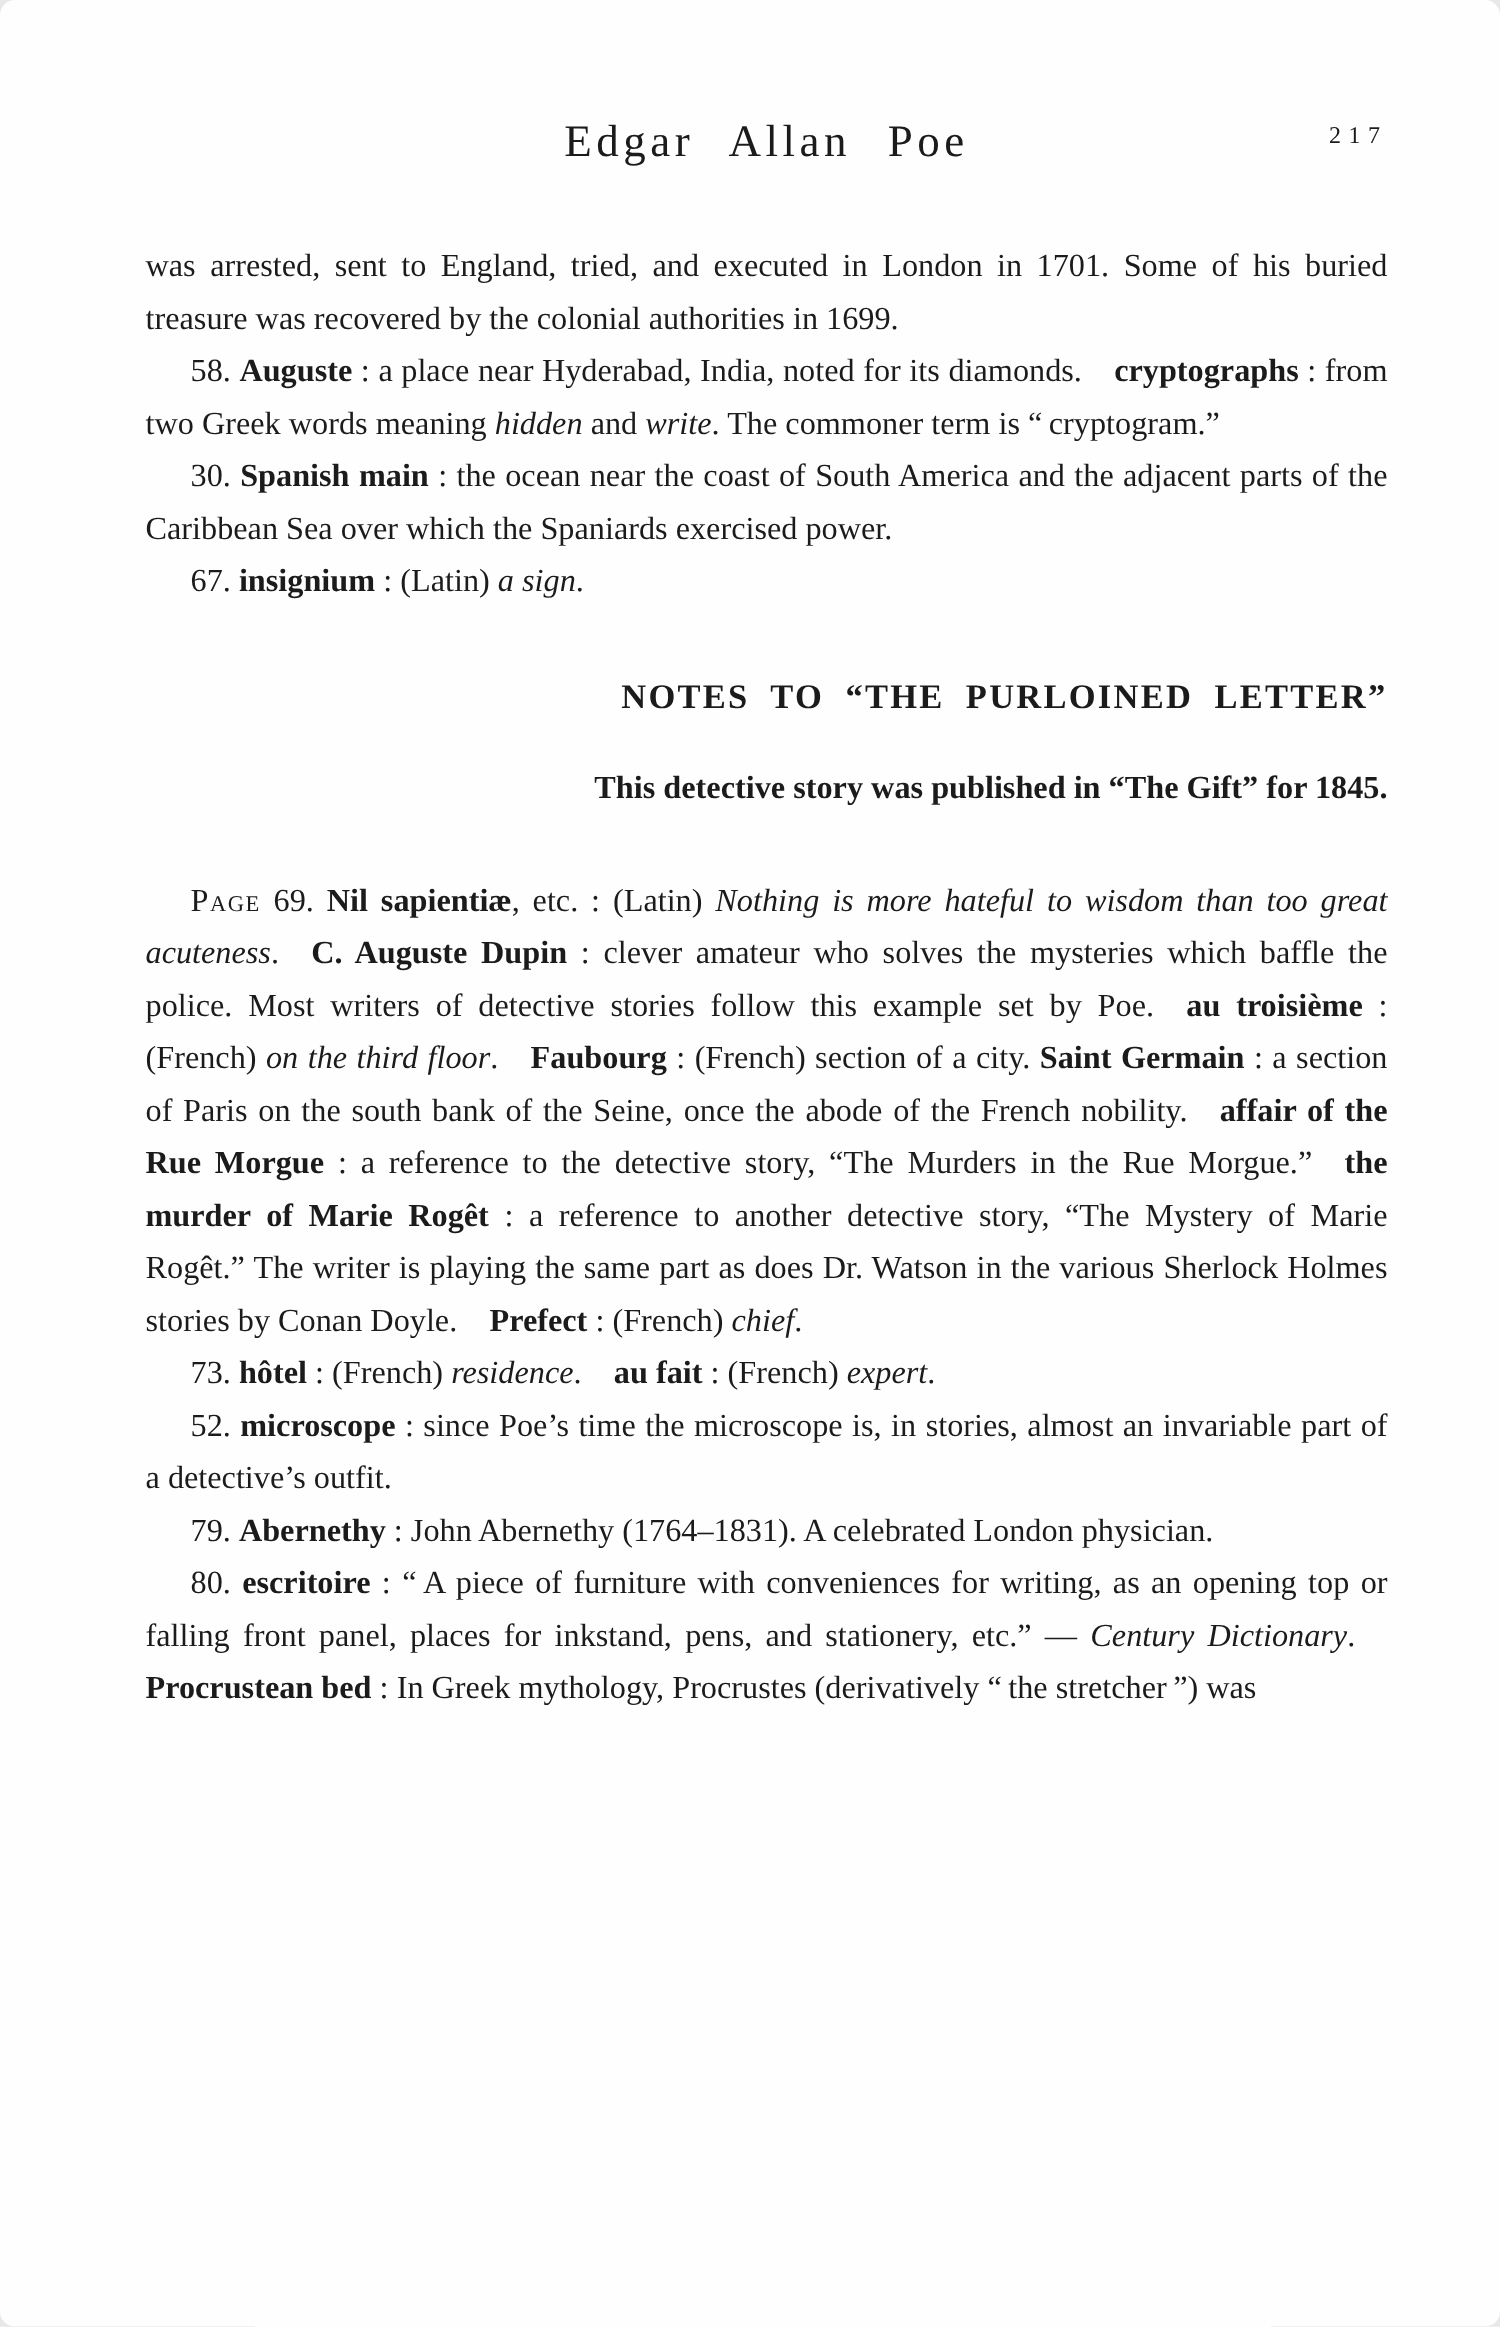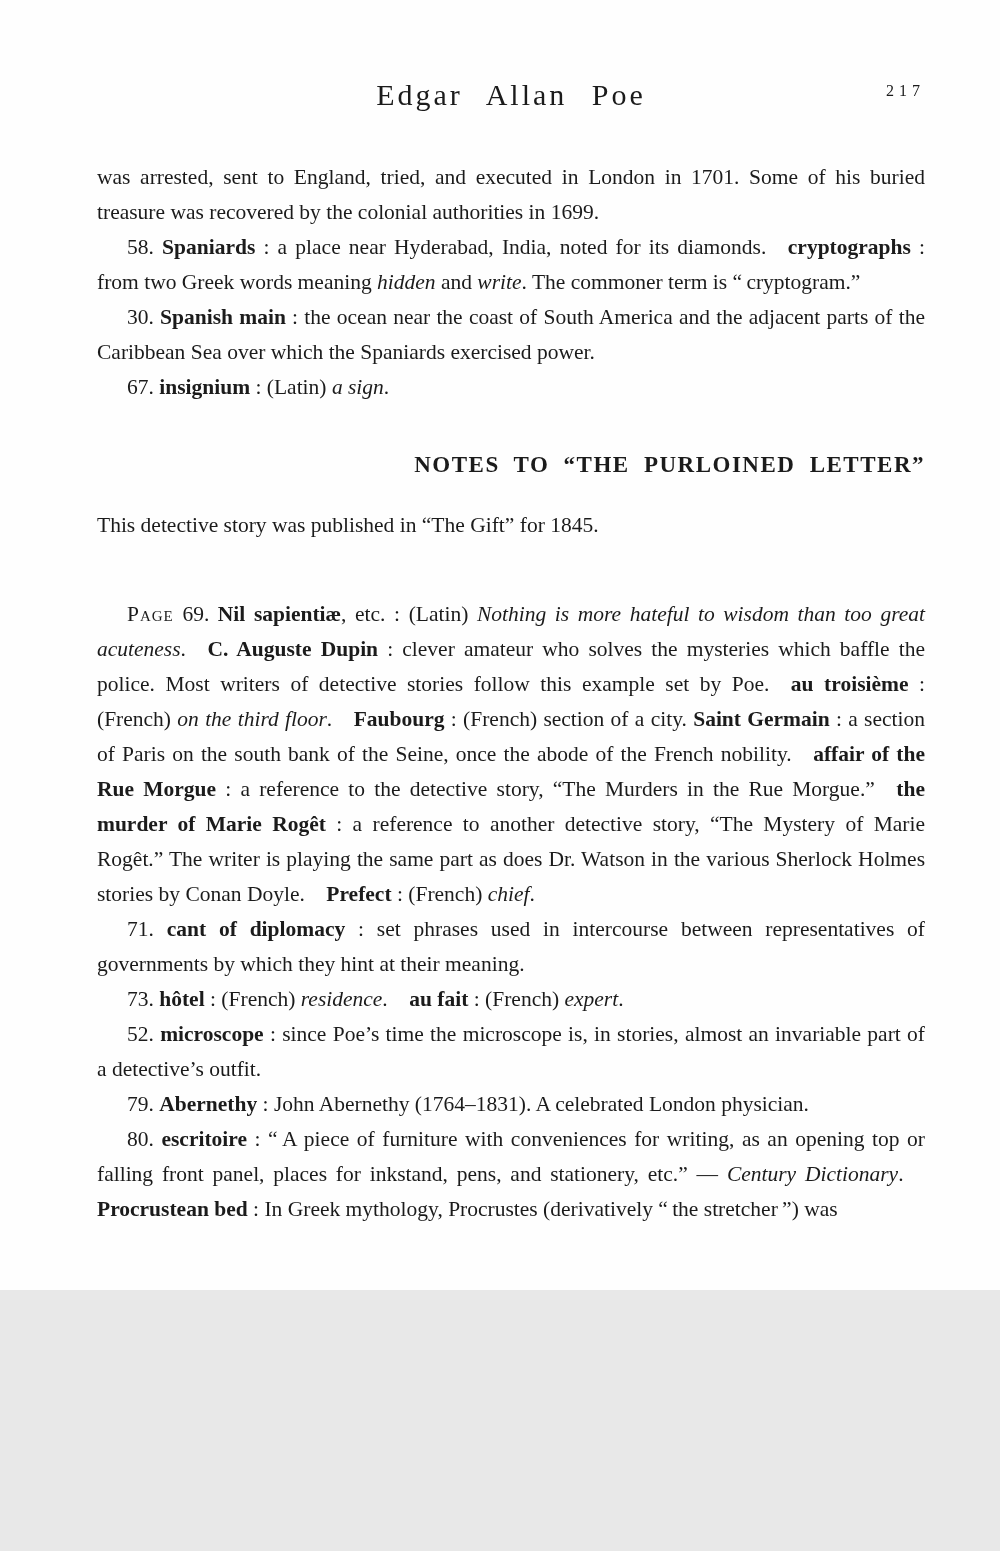--- a/index.html
+++ b/index.html
@@ -4,28 +4,29 @@
 <title>Edgar Allan Poe — 217</title>
 <style>
   html, body {
     margin: 0;
     padding: 0;
     background: #e8e8e8;
   }
   .page {
     position: relative;
     width: 1000px;
-    height: 1290px;
+    height: 1551px;
     margin: 0 auto;
     background: #fefefe;
     color: #1b1b1b;
     font-family: "Liberation Serif", "DejaVu Serif", serif;
     box-sizing: border-box;
     padding: 78px 75px 30px 97px;
     overflow: hidden;
+    border-radius: 10px;
   }
   .page-header {
     position: relative;
     text-align: center;
     height: 40px;
     margin-bottom: 42px;
   }
   .running-title {
     font-size: 30px;
     letter-spacing: 3px;
@@ -52,43 +53,43 @@
     text-align: right;
     font-weight: bold;
     font-size: 23px;
     letter-spacing: 1.5px;
     word-spacing: 7px;
     margin-top: 42px;
     margin-bottom: 26px;
     text-indent: 0;
   }
   .page-body p.subtitle {
-    text-align: left;
-    margin-bottom: 54px;
+    text-align: right;
+    margin-bottom: 40px;
     text-indent: 0;
+    font-weight: bold;
   }
   .bold { font-weight: bold; }
   .italic { font-style: italic; }
   .smallcaps { font-variant: small-caps; letter-spacing: 1px; }
 </style>
 </head>
 <body>
 
 <div class="page">
   <header class="page-header">
     <span class="running-title">Edgar Allan Poe</span>
     <span class="page-number">217</span>
   </header>
   <main class="page-body">
       <p class="para"><span>was arrested, sent to England, tried, and executed in London in 1701.  Some of his buried treasure was recovered by the colonial authorities in 1699.</span></p>
-      <p class="para note"><span>58. </span><span class="bold">Spaniards</span><span>&nbsp;: a place near Hyderabad, India, noted for its diamonds. </span><span class="bold">cryptographs</span><span>&nbsp;: from two Greek words meaning </span><span class="italic">hidden</span><span> and </span><span class="italic">write</span><span>.  The commoner term is “ cryptogram.”</span></p>
+      <p class="para note"><span>58. </span><span class="bold">Auguste</span><span>&nbsp;: a place near Hyderabad, India, noted for its diamonds. </span><span class="bold">cryptographs</span><span>&nbsp;: from two Greek words meaning </span><span class="italic">hidden</span><span> and </span><span class="italic">write</span><span>.  The commoner term is “ cryptogram.”</span></p>
       <p class="para note"><span>30. </span><span class="bold">Spanish main</span><span>&nbsp;: the ocean near the coast of South America and the adjacent parts of the Caribbean Sea over which the Spaniards exercised power.</span></p>
       <p class="para note"><span>67. </span><span class="bold">insignium</span><span>&nbsp;: (Latin) </span><span class="italic">a sign</span><span>.</span></p>
       <p class="para heading"><span>NOTES TO “THE PURLOINED LETTER”</span></p>
       <p class="para subtitle"><span>This detective story was published in “The Gift” for 1845.</span></p>
       <p class="para note"><span class="smallcaps">Page</span><span> 69.  </span><span class="bold">Nil sapientiæ</span><span>, etc.&nbsp;: (Latin) </span><span class="italic">Nothing is more hateful to wisdom than too great acuteness</span><span>. </span><span class="bold">C. Auguste Dupin</span><span>&nbsp;: clever amateur who solves the mysteries which baffle the police.  Most writers of detective stories follow this example set by Poe. </span><span class="bold">au troisième</span><span>&nbsp;: (French) </span><span class="italic">on the third floor</span><span>. </span><span class="bold">Faubourg</span><span>&nbsp;: (French) section of a city. </span><span class="bold">Saint Germain</span><span>&nbsp;: a section of Paris on the south bank of the Seine, once the abode of the French nobility. </span><span class="bold">affair of the Rue Morgue</span><span>&nbsp;: a reference to the detective story, “The Murders in the Rue Morgue.” </span><span class="bold">the murder of Marie Rogêt</span><span>&nbsp;: a reference to another detective story, “The Mystery of Marie Rogêt.”  The writer is playing the same part as does Dr. Watson in the various Sherlock Holmes stories by Conan Doyle. </span><span class="bold">Prefect</span><span>&nbsp;: (French) </span><span class="italic">chief</span><span>.</span></p>
-      <p class="para note"><span>71. </span><span class="bold">cant of diplomacy</span><span>&nbsp;: set phrases used in intercourse between representatives of governments by which they hint at their meaning.</span></p>
       <p class="para note"><span>73. </span><span class="bold">hôtel</span><span>&nbsp;: (French) </span><span class="italic">residence</span><span>. </span><span class="bold">au fait</span><span>&nbsp;: (French) </span><span class="italic">expert</span><span>.</span></p>
       <p class="para note"><span>52. </span><span class="bold">microscope</span><span>&nbsp;: since Poe’s time the microscope is, in stories, almost an invariable part of a detective’s outfit.</span></p>
       <p class="para note"><span>79. </span><span class="bold">Abernethy</span><span>&nbsp;: John Abernethy (1764–1831).  A celebrated London physician.</span></p>
       <p class="para note"><span>80. </span><span class="bold">escritoire</span><span>&nbsp;: “ A piece of furniture with conveniences for writing, as an opening top or falling front panel, places for inkstand, pens, and stationery, etc.” — </span><span class="italic">Century Dictionary</span><span>. </span><span class="bold">Procrustean bed</span><span>&nbsp;: In Greek mythology, Procrustes (derivatively “ the stretcher ”) was</span></p>
     </main>
 </div>
 
 </body></html>

